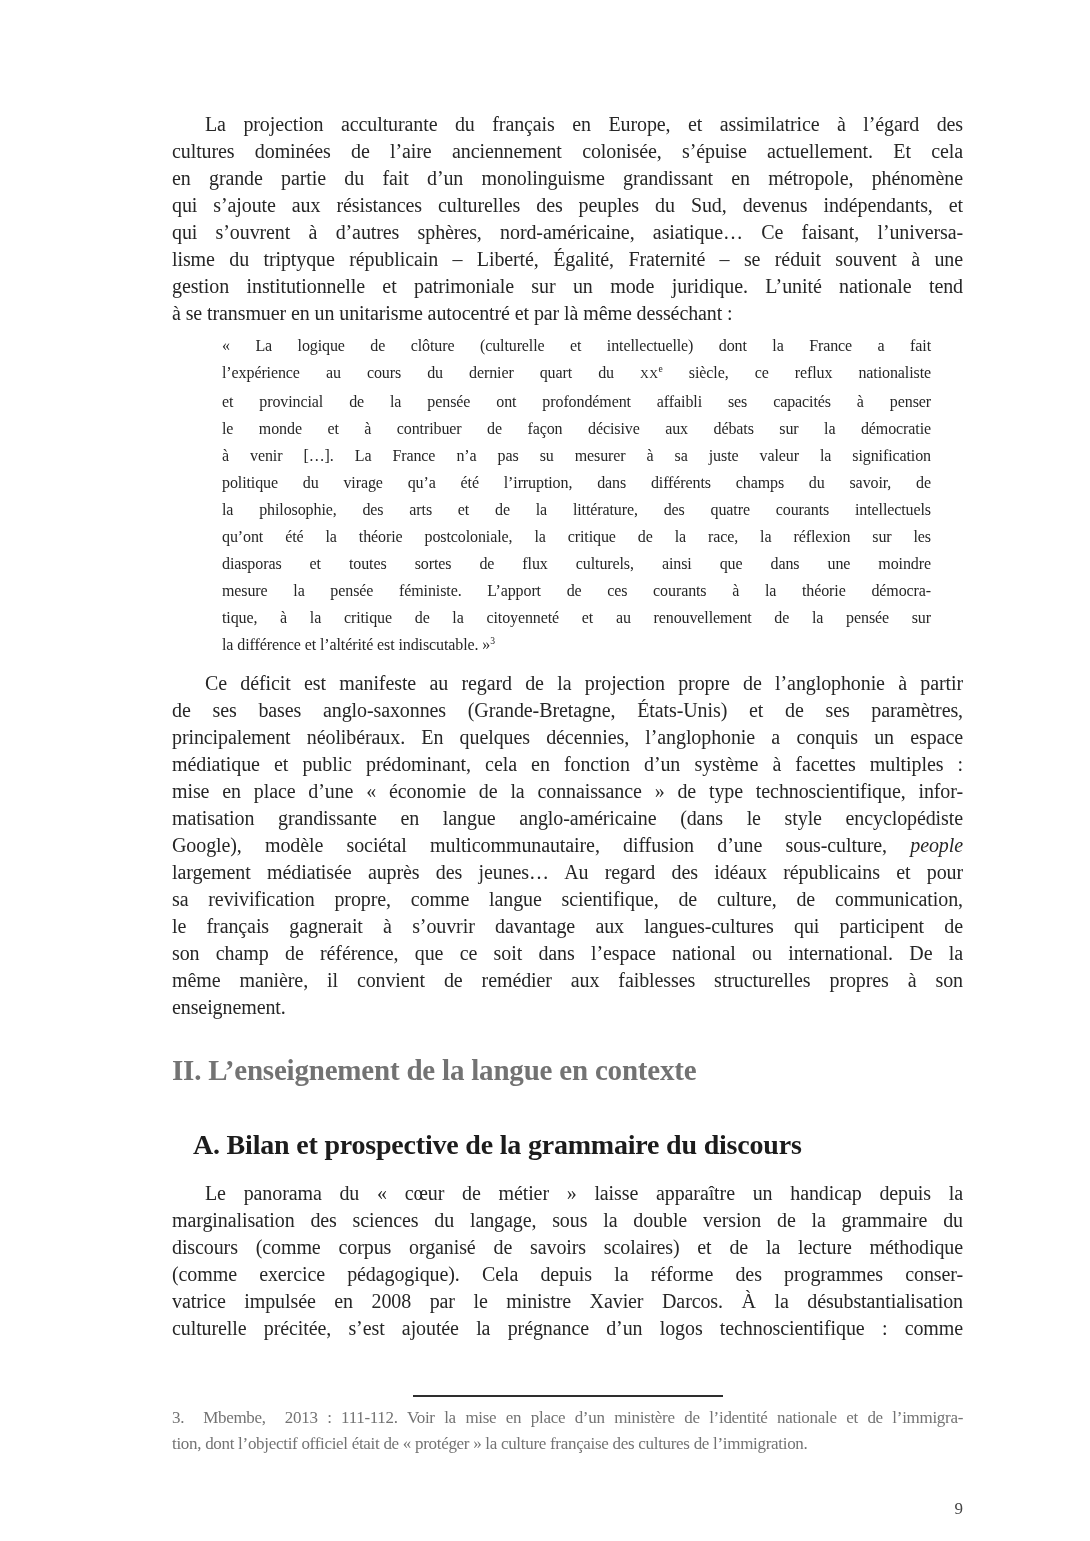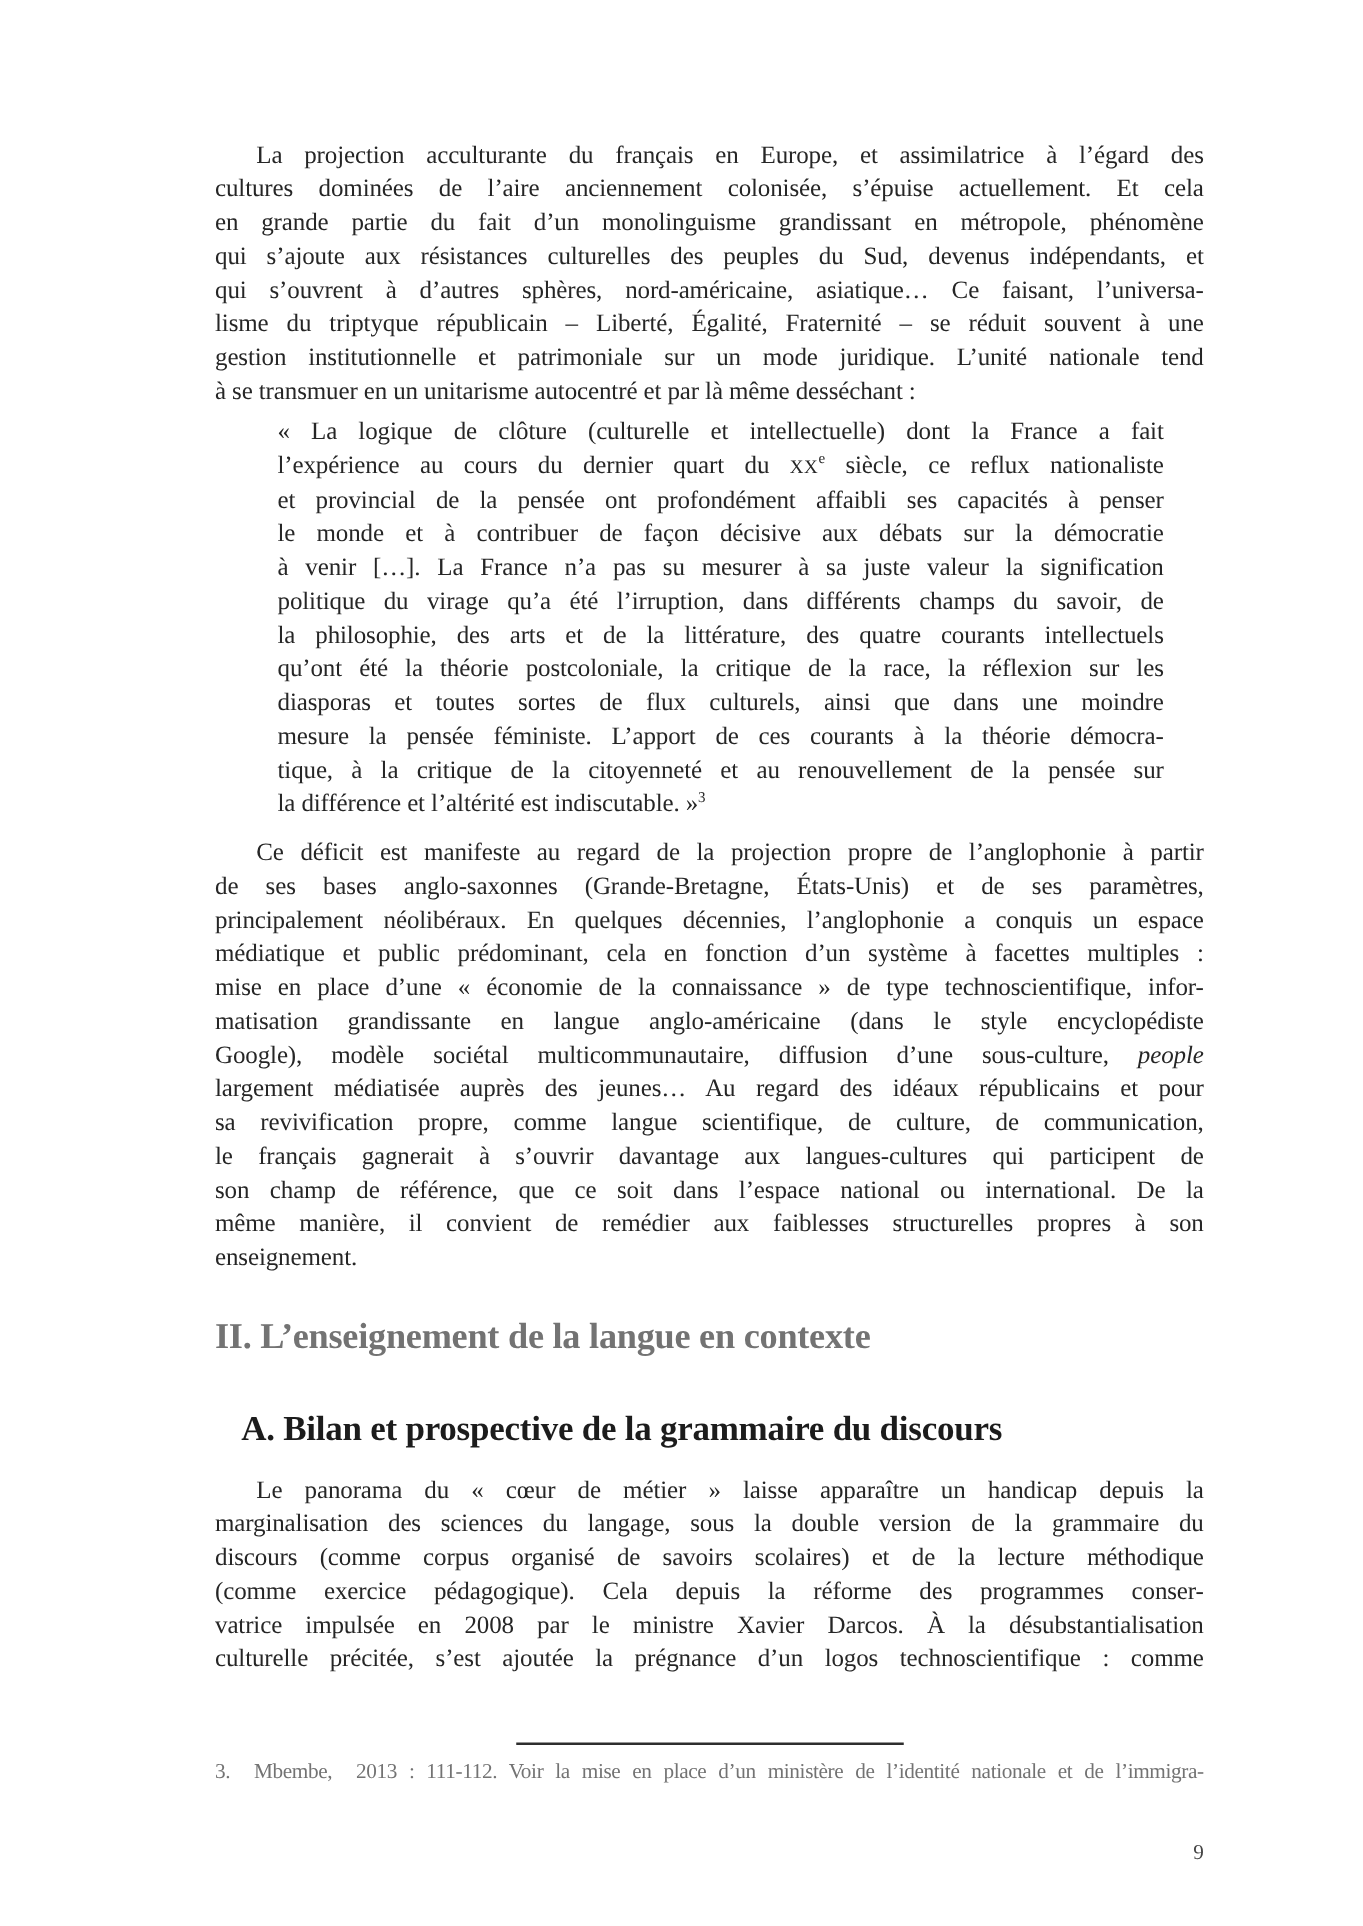--- a/index.html
+++ b/index.html
@@ -28,21 +28,21 @@
   }
   .line {
     text-align: justify;
     text-align-last: justify;
     white-space: nowrap;
   }
   .line.last { text-align-last: left; }
   .para.indent .line:first-child { text-indent: 33px; }
 
   .para.quote {
-    font-size: 20px;
+    font-size: 16px;
     margin: 5px 32px 0 50px;
   }
   .para.p2 { margin-top: 12px; }
   .para.p3 { margin-top: 19px; }
 
   .h1 {
     font-size: 29px;
     line-height: 38px;
     font-weight: bold;
     color: #737373;
@@ -144,15 +144,16 @@
         <div class="line">marginalisation des sciences du langage, sous la double version de la grammaire du</div>
         <div class="line">discours (comme corpus organisé de savoirs scolaires) et de la lecture méthodique</div>
         <div class="line">(comme exercice pédagogique). Cela depuis la réforme des programmes conser-</div>
         <div class="line">vatrice impulsée en 2008 par le ministre Xavier Darcos. À la désubstantialisation</div>
         <div class="line">culturelle précitée, s’est ajoutée la prégnance d’un logos technoscientifique : comme</div>
       </div>
     </div>
   <hr class="footnote-sep">
   <div class="footnote">
       <div class="line">3.&nbsp; Mbembe,&nbsp; 2013 : 111-112. Voir la mise en place d’un ministère de l’identité nationale et de l’immigra-</div>
+      <div class="line last">tion, dont l’objectif officiel était de « protéger » la culture française des cultures de l’immigration.</div>
     </div>
   <div class="page-number">9</div>
 </div>
 
 </body></html>

